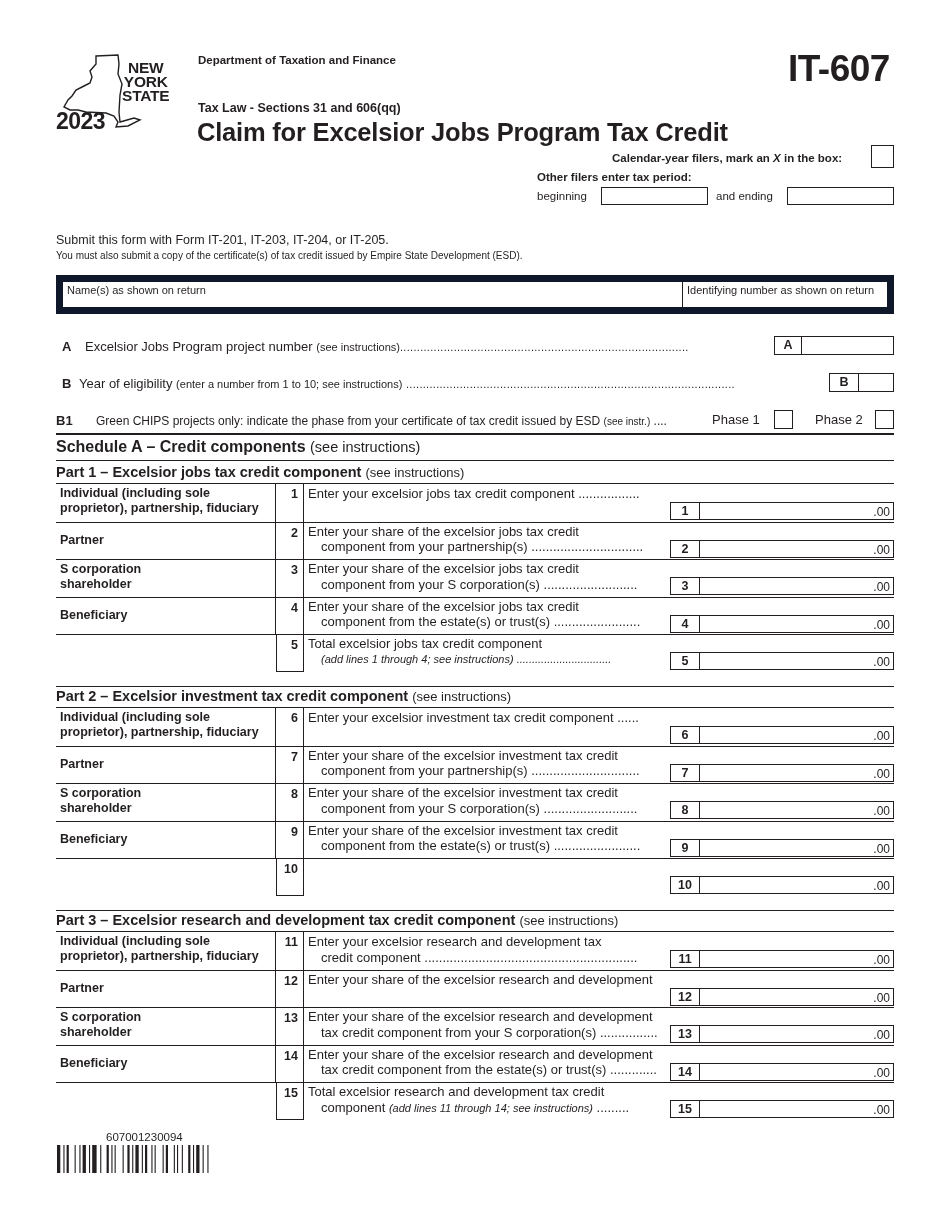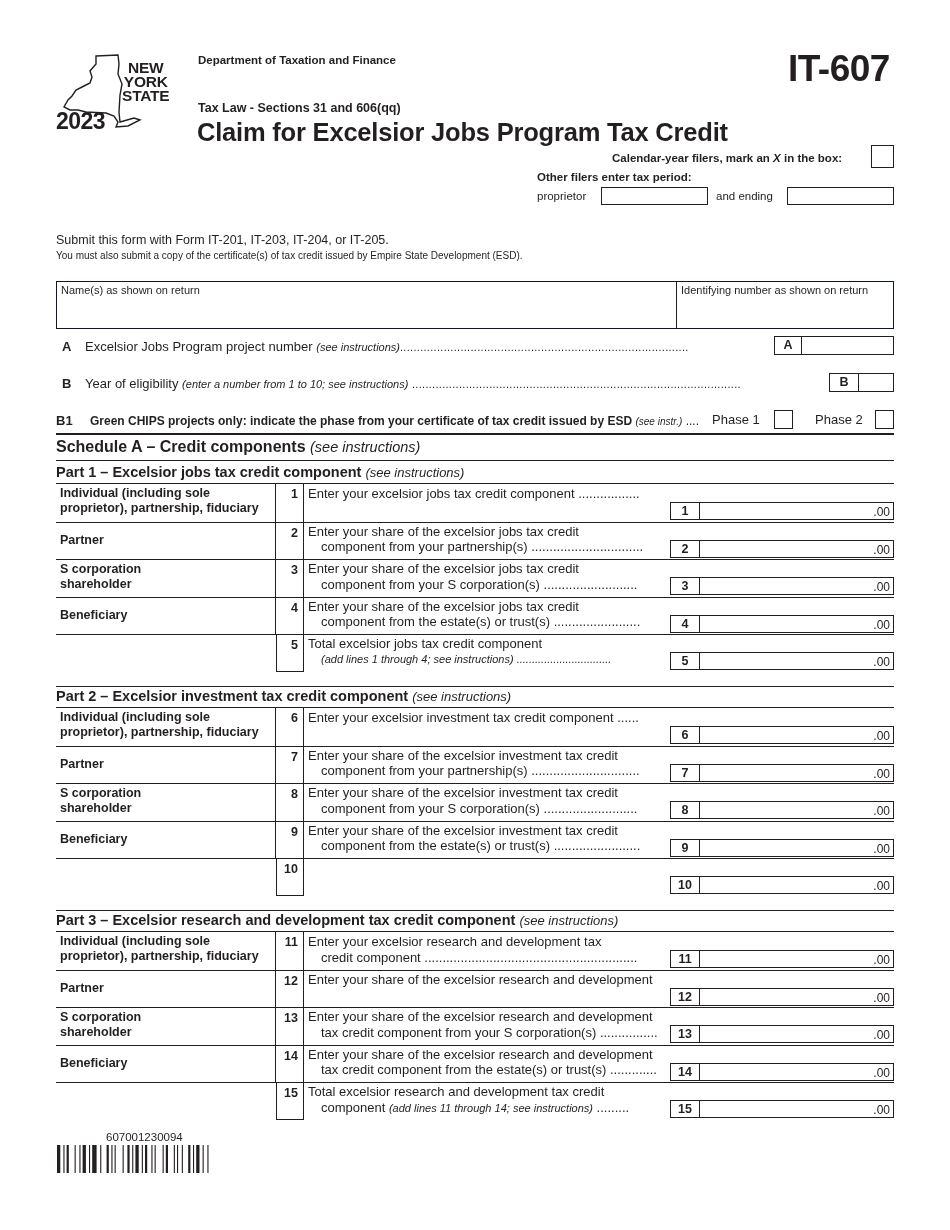--- a/index.html
+++ b/index.html
@@ -21,28 +21,28 @@
   .cal-box { left: 871px; top: 145px; width: 23px; height: 23px; border: 1.3px solid #231f20; }
   .other-label { left: 537px; top: 171px; font-size: 11.5px; font-weight: bold; }
   .beg-label { left: 537px; top: 190px; font-size: 11.5px; }
   .beg-box { left: 601px; top: 187px; width: 107px; height: 18px; border: 1px solid #231f20; }
   .end-label { left: 716px; top: 190px; font-size: 11.5px; }
   .end-box { left: 787px; top: 187px; width: 107px; height: 18px; border: 1px solid #231f20; }
 
   .note1 { left: 56px; top: 233px; font-size: 12.5px; }
   .note2 { left: 56px; top: 250px; font-size: 10px; }
 
-  .namebox { left: 56px; top: 281px; width: 838px; height: 48px; border: 1px solid #0f172a; }
+  .namebox { left: 56px; top: 275px; width: 838px; height: 39px; border: 7px solid #0f172a; }
   .name-label { position: absolute; left: 4px; top: 2px; font-size: 11px; }
   .id-cell { position: absolute; left: 619px; top: 0; bottom: 0; border-left: 1px solid #231f20; width: 218px; }
   .id-label { position: absolute; left: 4px; top: 2px; font-size: 11px; white-space: nowrap; }
 
   .line-lbl { font-size: 13px; }
   .line-key { font-weight: bold; }
-  .it { font-style: italic; font-size: 11px; }
+  .it { font-size: 11px; }
   .dots { letter-spacing: 0.3px; }
 
   .boxA { left: 774px; top: 336px; width: 120px; height: 19px; border: 1px solid #231f20; }
   .boxA .k { position: absolute; left: 0; top: 0; width: 27px; height: 100%; border-right: 1px solid #231f20; font-weight: bold; font-size: 12.5px; text-align: center; line-height: 17px; }
   .boxB { left: 829px; top: 373px; width: 65px; height: 19px; border: 1px solid #231f20; }
   .boxB .k { position: absolute; left: 0; top: 0; width: 29px; height: 100%; border-right: 1px solid #231f20; font-weight: bold; font-size: 12.5px; text-align: center; line-height: 17px; }
   .chk { width: 19px; height: 19px; border: 1px solid #231f20; }
 
   .rule-thick { left: 56px; width: 838px; height: 0; border-top: 2px solid #231f20; }
   .rule { left: 56px; width: 838px; height: 0; border-top: 1px solid #231f20; }
@@ -88,21 +88,21 @@
 <div class="abs subtitle">Tax Law - Sections 31 and 606(qq)</div>
 <div class="abs formno">IT-607</div>
 
 <div class="abs cal-label">
   <span>Calendar-year filers, mark an</span>
   <i>X</i>
   <span>in the box:</span>
 </div>
 <div class="abs cal-box"></div>
 <div class="abs other-label">Other filers enter tax period:</div>
-<div class="abs beg-label">proprietor</div>
+<div class="abs beg-label">beginning</div>
 <div class="abs beg-box"></div>
 <div class="abs end-label">and ending</div>
 <div class="abs end-box"></div>
 
 <div class="abs note1">Submit this form with Form IT-201, IT-203, IT-204, or IT-205.</div>
 <div class="abs note2">You must also submit a copy of the certificate(s) of tax credit issued by Empire State Development (ESD).</div>
 
 <div class="abs namebox">
   <div class="name-label">Name(s) as shown on return</div>
   <div style="position:absolute;left:0;top:0;width:619px;height:100%;"></div>
@@ -115,31 +115,31 @@
   <span class="line-key">A</span>
   <span style="margin-left:10px;">Excelsior Jobs Program project number</span>
   <span class="it">(see instructions)</span><span class="dots" style="font-size:11px;">......................................................................................</span>
 </div>
 <div class="abs boxA">
   <div class="k">A</div>
 </div>
 
 <div class="abs line-lbl" style="left:62px;top:376px;white-space:nowrap;">
   <span class="line-key">B</span>
-  <span style="margin-left:10px;">Year of eligibility</span>
+  <span style="margin-left:4px;">Year of eligibility</span>
   <span class="it">(enter a number from 1 to 10; see instructions)</span>
   <span class="dots" style="font-size:11px;">..................................................................................................</span>
 </div>
 <div class="abs boxB">
   <div class="k">B</div>
 </div>
 
 <div class="abs" style="left:56px;top:413px;white-space:nowrap;font-size:12px;">
   <span class="line-key" style="font-size:13px;">B1</span>
-  <span style="margin-left:14px;font-weight:bold;">Green CHIPS projects only: indicate the phase from your certificate of tax credit issued by ESD</span>
+  <span style="margin-left:20px;">Green CHIPS projects only: indicate the phase from your certificate of tax credit issued by ESD</span>
   <span class="it" style="font-size:10px;">(see instr.)</span>
   <span>....</span>
 </div>
 <div class="abs" style="left:712px;top:412px;font-size:13px;">Phase 1</div>
 <div class="abs chk" style="left:774px;top:410px;"></div>
 <div class="abs" style="left:815px;top:412px;font-size:13px;">Phase 2</div>
 <div class="abs chk" style="left:875px;top:410px;"></div>
 
 <div class="abs rule-thick" style="top:433px;"></div>
 

